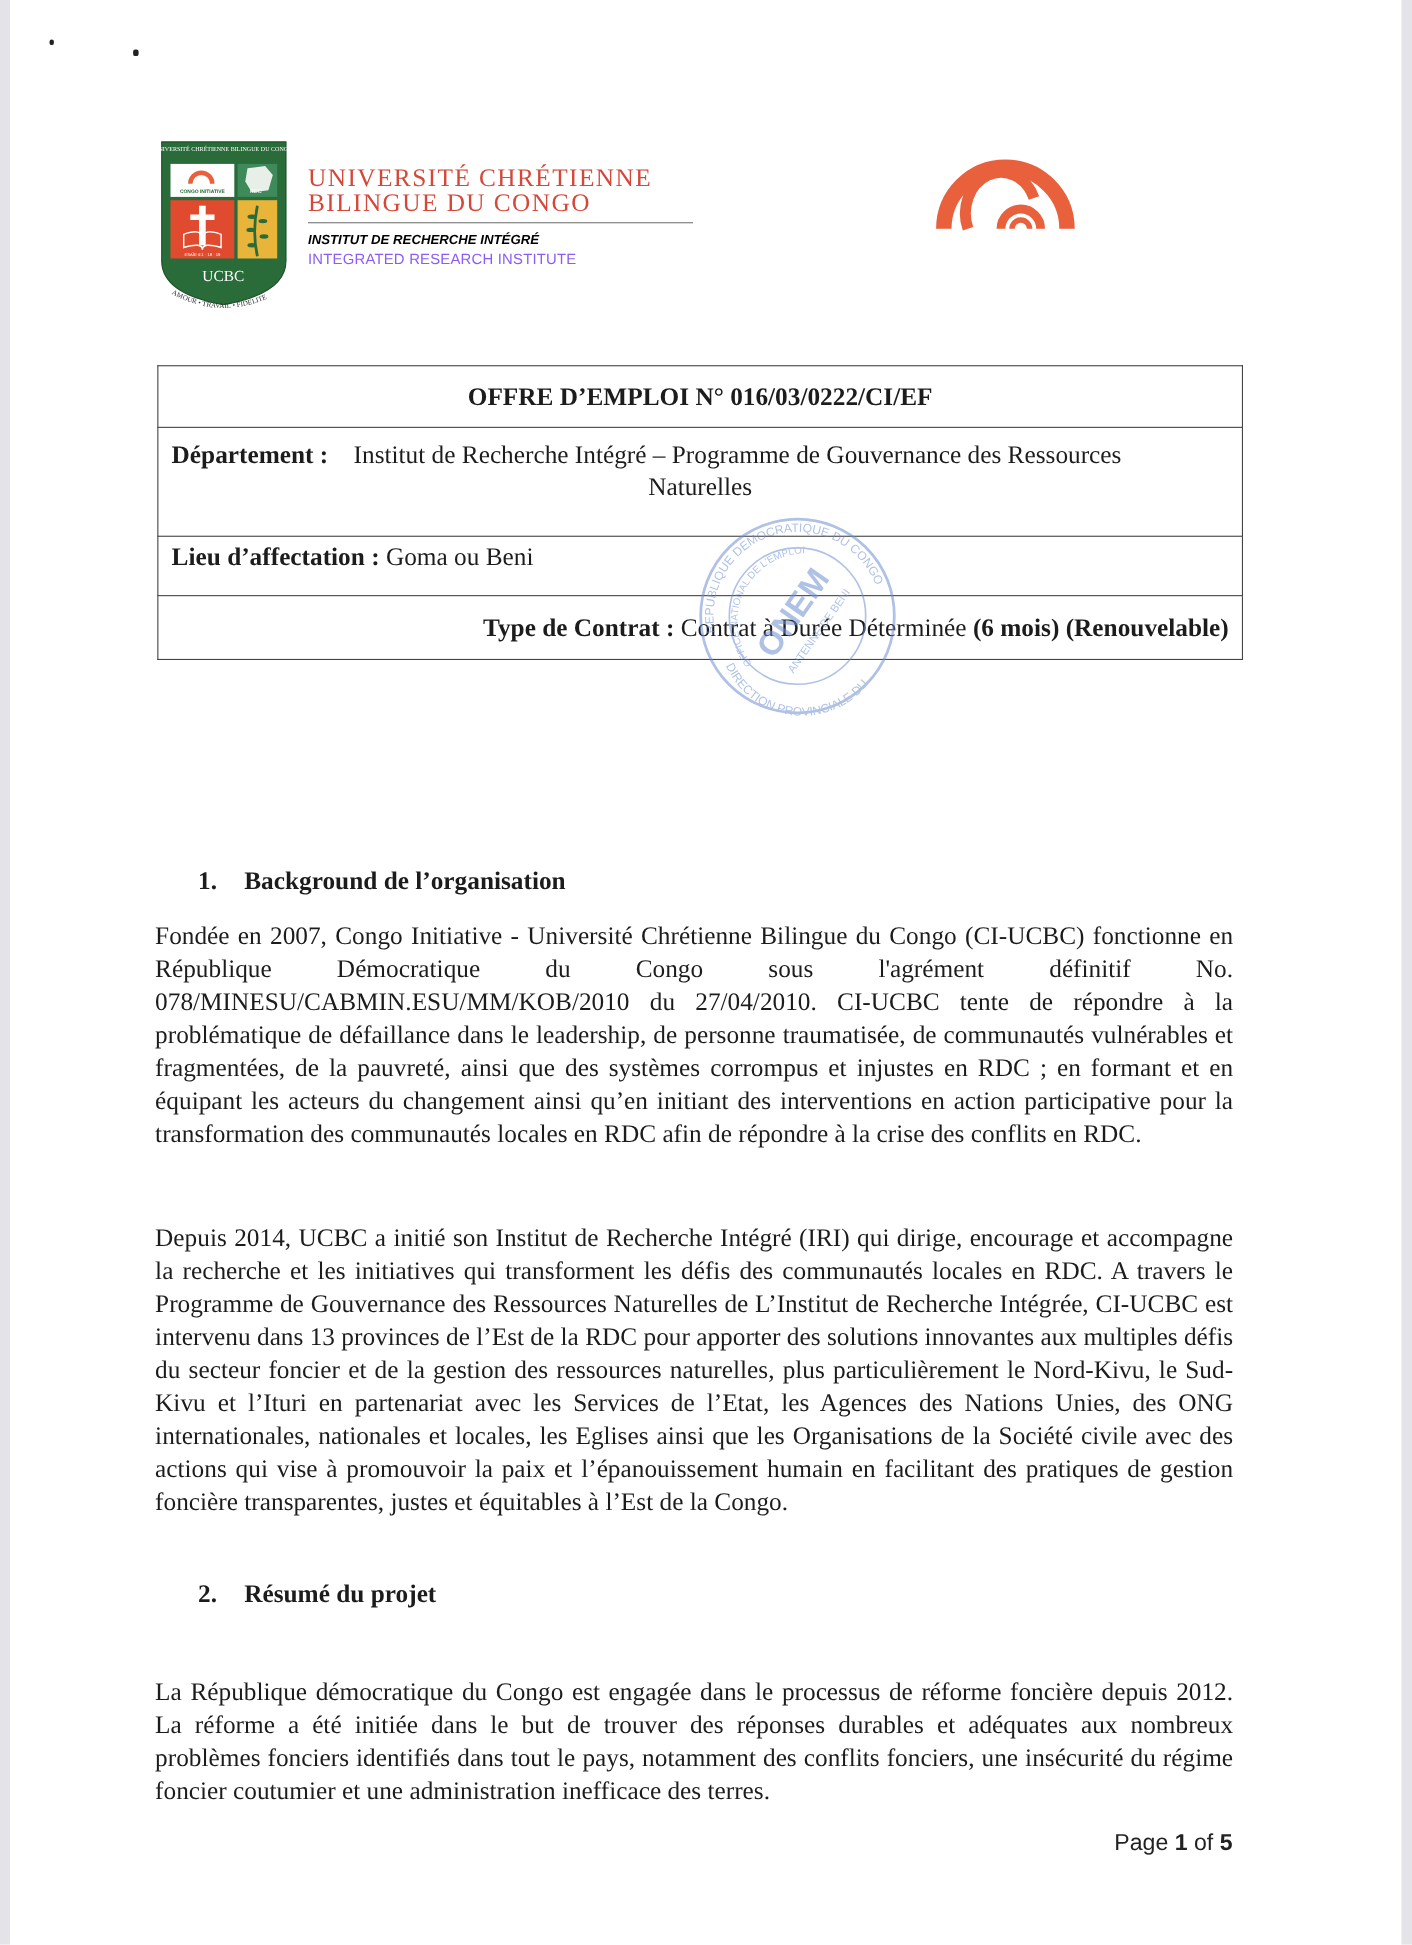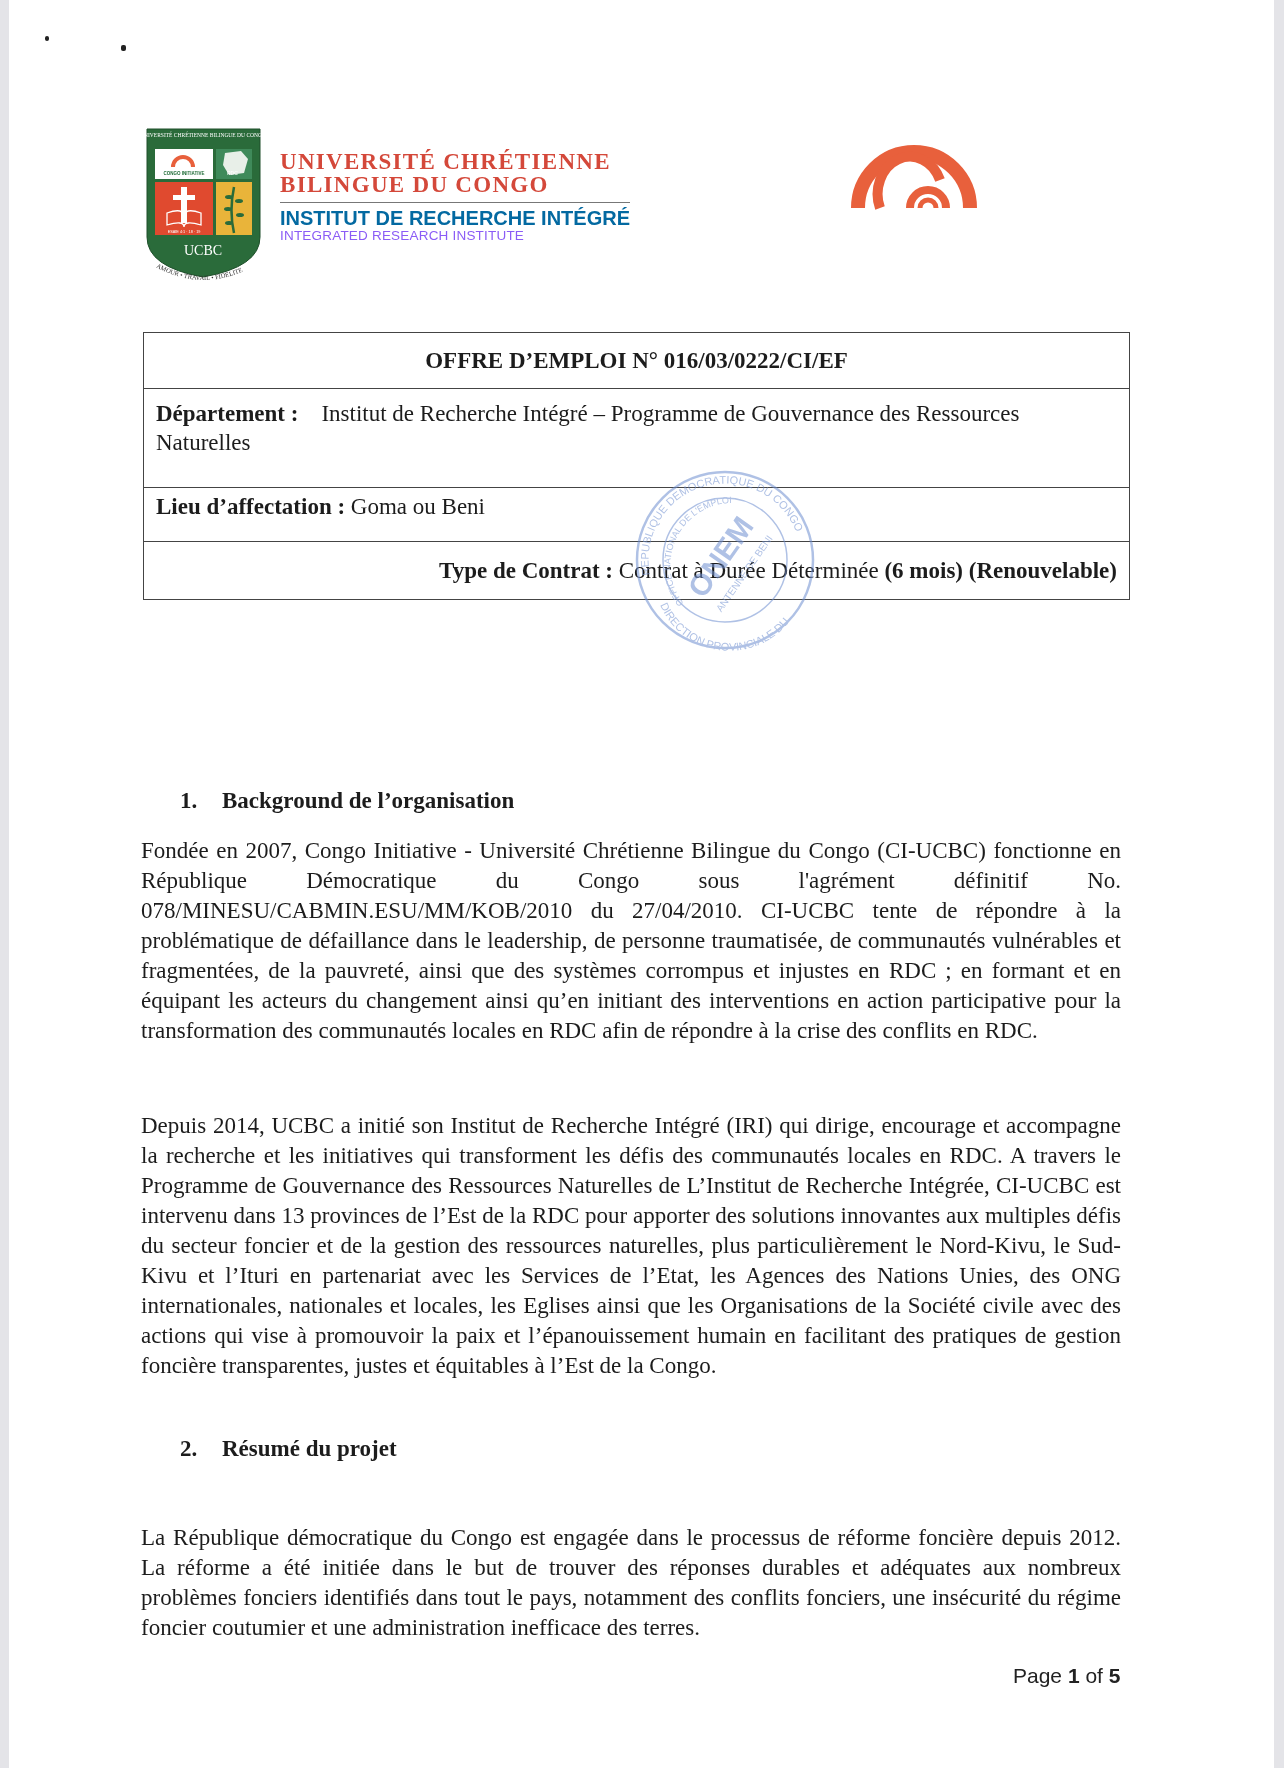--- a/index.html
+++ b/index.html
@@ -7,41 +7,41 @@
          font-family:"Liberation Serif", serif; color:#1c1c1c; }
   .edge-l { position:absolute; left:0; top:0; width:9px; height:1768px; background:#e4e4e8; }
   .edge-r { position:absolute; right:0; top:0; width:10px; height:1768px; background:#e4e4e8; }
   .speck { position:absolute; width:5px; height:6px; background:#222; border-radius:2px; }
 
   
   .shield { position:absolute; left:145px; top:127px; width:117px; height:140px; }
   .shield svg { width:117px; height:158px; }
 
   .ucbc-title { position:absolute; left:280px; top:150px; width:360px; }
-  .ucbc-name { font-family:"Liberation Serif", serif; color:#d4483a; font-size:23px; letter-spacing:1.3px; line-height:23px; font-weight:bold; }
+  .ucbc-name { font-family:"Liberation Serif", serif; color:#d4483a; font-size:23px; letter-spacing:1.3px; line-height:23px; font-weight:normal; }
   .ucbc-rule { border-top:1px solid #777; margin:6px 0 5px 0; width:350px; }
-  .iri-fr { font-family:"Liberation Sans", sans-serif; font-weight:bold; color:#0369a1; font-size:20px; line-height:20px; }
+  .iri-fr { font-family:"Liberation Sans", sans-serif; font-weight:bold; color:#000000; font-size:12px; line-height:20px;font-style:italic; }
   .iri-en { font-family:"Liberation Sans", sans-serif; color:#8b5cf6; font-size:13.5px; line-height:16px; letter-spacing:0.2px; }
 
   .ci-logo { position:absolute; left:840px; top:130px; width:240px; height:160px; }
   .ci-logo svg { position:absolute; left:10px; top:0; }
   .ci-text { position:absolute; left:0; top:80px; font-family:"Liberation Sans", sans-serif; font-weight:bold;
              color:#1e6b35; font-size:40px; line-height:40px; letter-spacing:0.5px; }
 
   
   .offer-table { position:absolute; left:143px; top:332px; width:987px; border:1.5px solid #444; border-collapse:collapse; }
   .offer-table td { border:1.5px solid #444; padding:0 12px; vertical-align:top; font-size:23px; line-height:29px; }
   .r-title td { height:55px; text-align:center; vertical-align:middle; font-weight:bold; font-size:23px; }
   .r-dept td { height:88px; padding-top:10px; }
   .r-poste td { height:96px; padding-top:6px; }
   .r-rapport td { height:60px; padding-top:6px; }
   .r-lieu td { height:49px; padding-top:4px; }
   .r-contrat td { height:57px; vertical-align:middle;text-align:right; }
   .lbl { font-weight:bold;margin-top:29px; }
-  .dept-val2 { display:block; text-align:left; padding-right:0; }
+  .dept-val2 { display:block; text-align:center; padding-right:0; }
 
   .stamp { position:absolute; left:630px; top:465px; width:190px; height:190px; opacity:0.55; pointer-events:none; }
 
   .section-h { position:absolute; left:180px; font-weight:bold; font-size:23px; line-height:28px; }
   .section-h .num { display:inline-block; width:42px; }
   .para { position:absolute; left:141px; width:980px; font-size:23px; line-height:30px; text-align:justify; }
   .footer { position:absolute; left:1013px; top:1664px; font-family:"Liberation Sans", sans-serif; font-size:21px; color:#222; }
   .footer b { font-weight:bold; }
 </style>
 </head>

